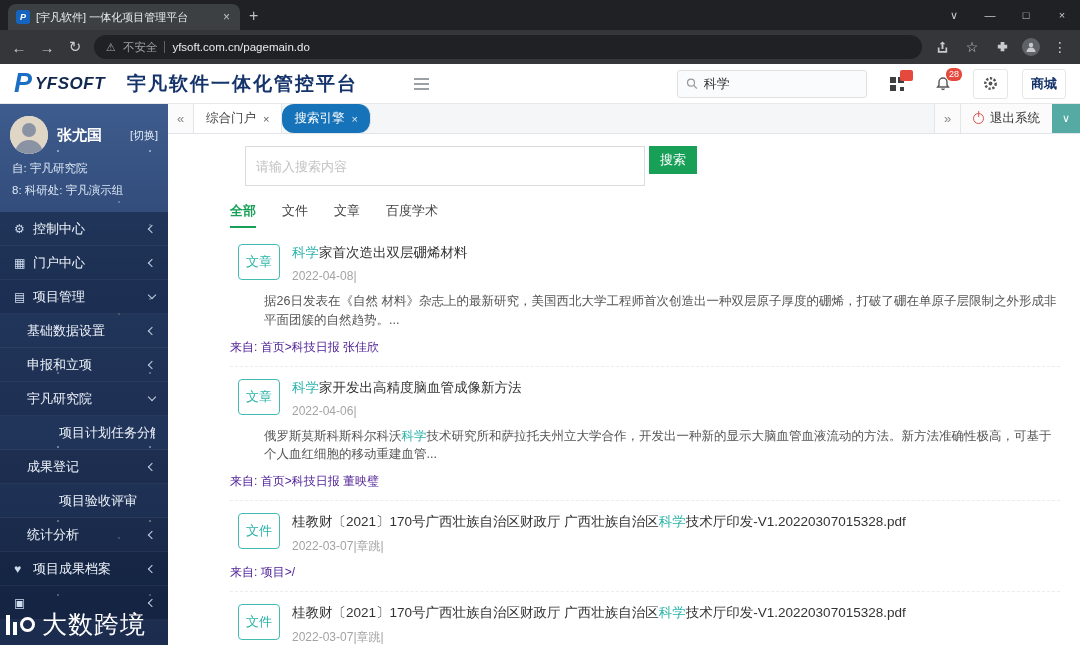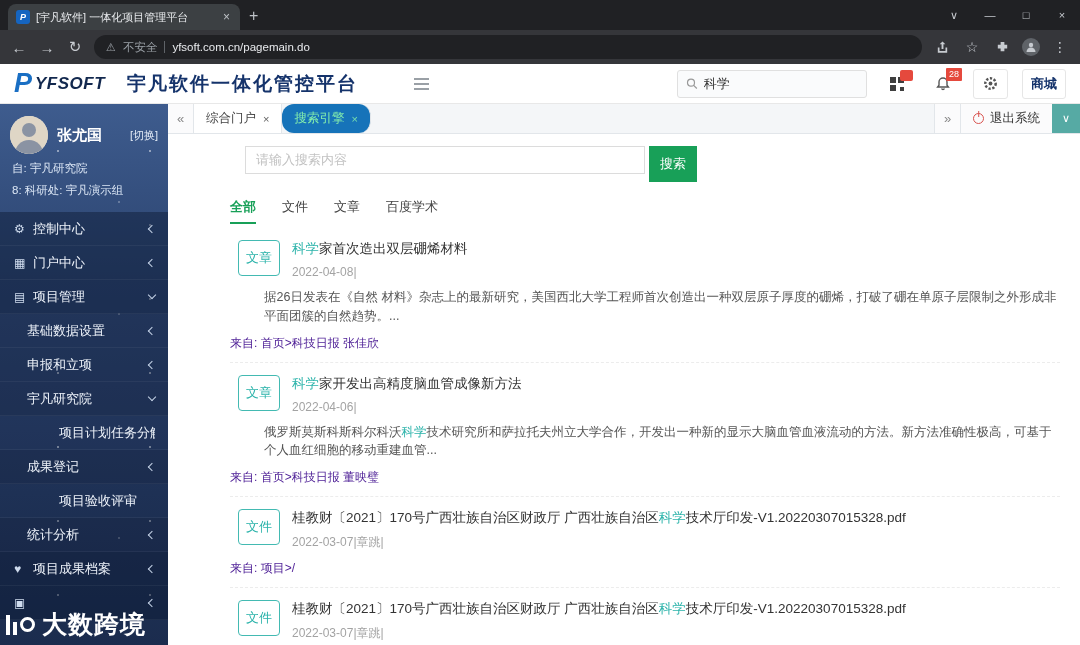--- a/index.html
+++ b/index.html
@@ -38,21 +38,21 @@
   .hdr-search{width:190px;height:28px;border:1px solid #e0e0e0;background:#fafbfc;border-radius:3px;display:flex;align-items:center;padding:0 8px;gap:6px;}
   .hdr-search input{border:none;background:transparent;outline:none;font-size:13px;color:#333;width:100%;font-family:inherit;}
   .icon-btn{position:relative;width:32px;height:30px;display:flex;align-items:center;justify-content:center;}
   .qr{width:14px;height:14px;background:
       linear-gradient(#3f3f3f,#3f3f3f) 0 0/6px 6px,
       linear-gradient(#3f3f3f,#3f3f3f) 100% 0/6px 6px,
       linear-gradient(#3f3f3f,#3f3f3f) 0 100%/6px 6px,
       linear-gradient(#3f3f3f,#3f3f3f) 100% 100%/4px 4px;
       background-repeat:no-repeat;}
   .badge-dot{position:absolute;top:1px;right:0;width:13px;height:11px;background:#e5493d;border-radius:2px;}
-  .badge-num{position:absolute;top:-1px;right:-3px;min-width:16px;height:13px;background:#e5493d;color:#fff;font-size:9px;border-radius:1px;line-height:13px;text-align:center;padding:0 2px;}
+  .badge-num{position:absolute;top:-1px;right:-3px;min-width:16px;height:13px;background:#e5493d;color:#fff;font-size:9px;border-radius:6px;line-height:13px;text-align:center;padding:0 2px;}
   .sq-btn{height:30px;border:1px solid #e6e6e6;border-radius:3px;display:flex;align-items:center;justify-content:center;padding:0 8px;}
   .mall{font-size:13px;color:#15336b;font-weight:600;}
 
   
   .body{display:flex;height:541px;}
 
   
   .sidebar{width:168px;flex-shrink:0;position:relative;color:#fff;overflow:hidden;
     background:linear-gradient(180deg,#3e5c8e 0%,#2c4470 32%,#1b2c4e 100%);}
   .sidebar::before{content:"";position:absolute;inset:0;opacity:.5;pointer-events:none;
@@ -72,42 +72,42 @@
   .m-ico{width:19px;font-size:12px;color:#cfdcee;}
   .m-label{flex:1;white-space:nowrap;overflow:hidden;}
   .chev{width:6px;height:6px;border:solid #c6d4e8;border-width:0 1.5px 1.5px 0;display:inline-block;flex-shrink:0;}
   .chev.down{transform:rotate(45deg);margin-top:-3px;}
   .chev.left{transform:rotate(135deg);}
   .wm{position:absolute;left:6px;bottom:4px;z-index:5;display:flex;align-items:center;gap:7px;color:#fff;}
   .wm-logo{display:flex;align-items:center;gap:3px;}
   .wm-logo .b1{width:4px;height:20px;background:#fff;}
   .wm-logo .b2{width:4px;height:13px;background:#fff;align-self:flex-end;}
   .wm-logo .ring{width:15px;height:15px;border:3.5px solid #fff;border-radius:50%;}
-  .wm-text{font-size:25px;font-weight:700;letter-spacing:1px;text-align:center;}
+  .wm-text{font-size:25px;font-weight:400;letter-spacing:1px;text-align:center;}
 
   
   .main{flex:1;display:flex;flex-direction:column;min-width:0;}
   .ctabs{height:30px;background:#f4f6f8;border-bottom:1px solid #e2e6ea;display:flex;align-items:stretch;font-size:12.5px;color:#444;}
   .scrl{width:26px;display:flex;align-items:center;justify-content:center;color:#888;background:#fbfbfc;border-right:1px solid #e2e6ea;font-size:13px;}
   .scrl.right{border-left:1px solid #e2e6ea;border-right:none;}
   #ctab-list{display:flex;}
   .ctab{display:flex;align-items:center;gap:7px;padding:0 12px;background:#fff;border-right:1px solid #e2e6ea;}
-  .ctab.active{background:#1673b9;color:#86efac;border-radius:12px;}
+  .ctab.active{background:#1673b9;color:#ffffff;border-radius:12px;}
   .ctab .x{font-size:11px;opacity:.85;}
   .ct-spacer{flex:1;}
   .exit{display:flex;align-items:center;gap:6px;padding:0 12px;background:#fbfbfc;border-left:1px solid #e2e6ea;color:#333;}
   .pwr{width:11px;height:11px;border:1.6px solid #d9534f;border-radius:50%;position:relative;}
   .pwr::after{content:"";position:absolute;left:50%;top:-3px;width:1.6px;height:6px;background:#d9534f;transform:translateX(-50%);}
   .dd-box{width:28px;background:#56aaa4;color:#fff;display:flex;align-items:center;justify-content:center;font-size:11px;}
 
   .content{flex:1;background:#fff;padding:12px 20px 0 62px;overflow:hidden;}
   .search-row{display:flex;margin-left:15px;}
-  .search-input{width:400px;height:28px;border:1px solid #dcdcdc;padding:5px 10px;font-size:13px;color:#333;outline:none;font-family:Liberation Mono, monospace;}
+  .search-input{width:400px;height:40px;border:1px solid #dcdcdc;padding:5px 10px;font-size:13px;color:#333;outline:none;font-family:Liberation Sans, sans-serif;}
   .search-input::placeholder{color:#c2c2c2;}
-  .search-btn{width:48px;height:36px;margin-left:4px;color:#fff;border:none;font-size:13px;font-family:inherit;}
+  .search-btn{width:48px;height:28px;margin-left:4px;color:#fff;border:none;font-size:13px;font-family:inherit;}
   .ftabs{display:flex;gap:26px;margin-top:16px;font-size:13px;color:#444;}
   .ftab{padding-bottom:6px;cursor:default;font-family:Liberation Serif, serif;}
   .ftab.active{font-weight:600;}
 
   .results{margin-top:4px;}
   .r-item{padding:12px 0 10px;border-bottom:1px dashed #ececec;}
   .r-head{display:flex;gap:12px;margin-left:8px;}
   .r-badge{width:42px;height:36px;border:1px solid #43bab2;color:#2bb3aa;border-radius:4px;display:flex;align-items:center;justify-content:center;font-size:13px;background:#fff;flex-shrink:0;}
   .r-title{font-size:13.5px;color:#333;}
   .r-title .hl,.r-snippet .hl{color:#2bb3aa;}

